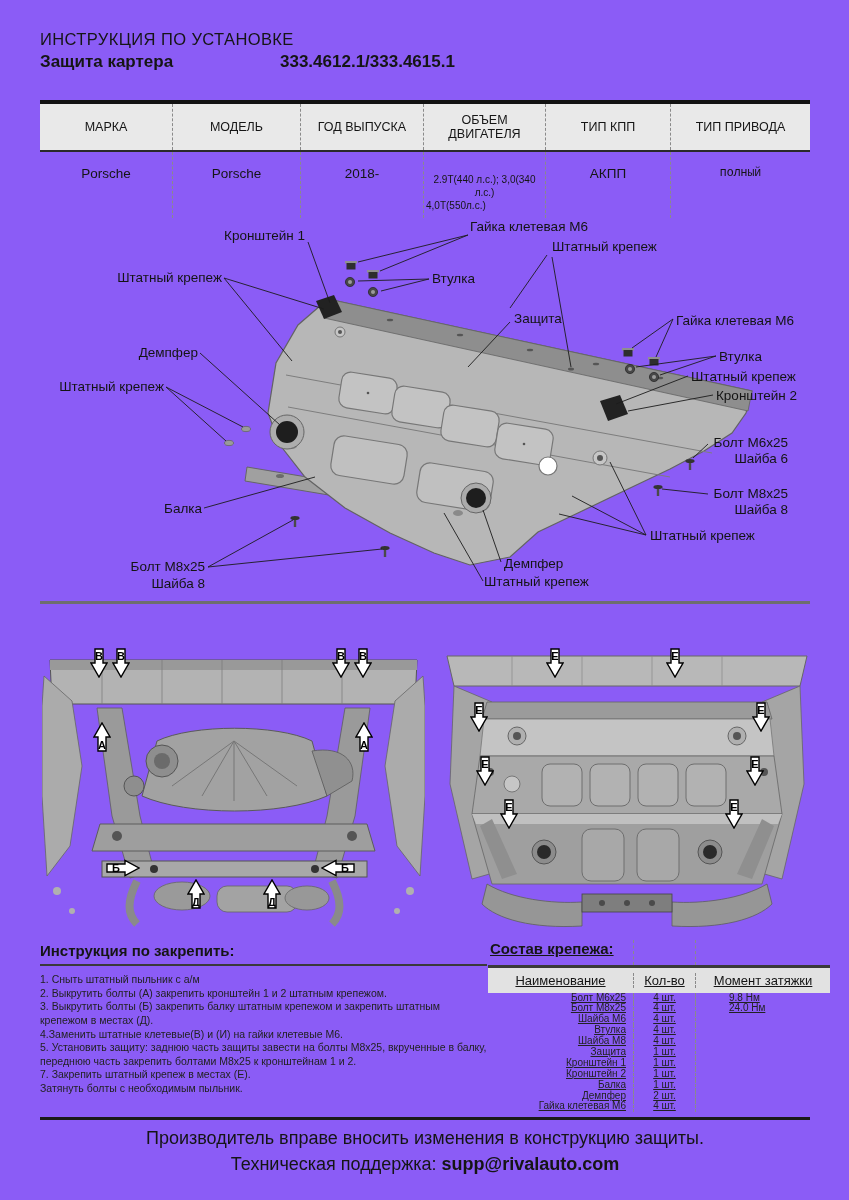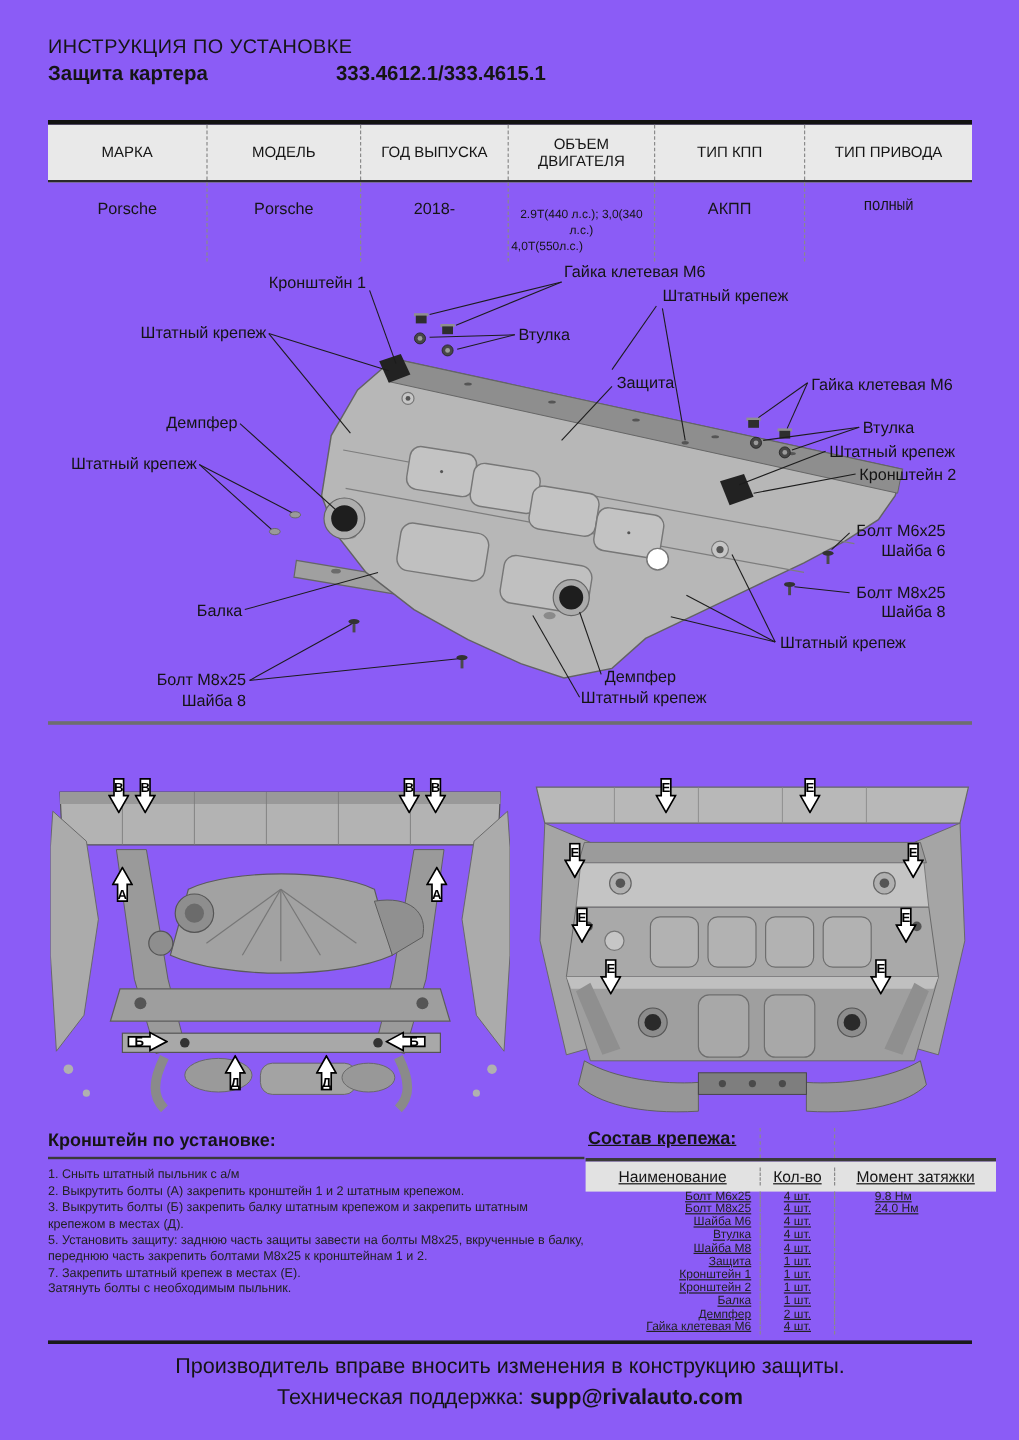--- a/index.html
+++ b/index.html
@@ -457,25 +457,26 @@
       </div>
     <div class="mk" style="left:293px;top:155px">
         <svg width="18" height="30" viewBox="0 0 18 30">
           <path d="M5 1 H13 V15 H17 L9 29 L1 15 H5 Z"></path>
           <text x="9" y="12">Е</text>
         </svg>
       </div>
   </div>
 
   <div class="instr">
-    <div class="ih">Кронштейн по установке:</div>
+    <div class="ih">Инструкция по закрепить:</div>
     <div class="steps">
       <div class="step">1. Сныть штатный пыльник с а/м</div>
       <div class="step">2. Выкрутить болты (А) закрепить кронштейн 1 и 2 штатным крепежом.</div>
       <div class="step">3. Выкрутить болты (Б) закрепить балку штатным крепежом и закрепить штатным крепежом в местах (Д).</div>
+      <div class="step">4.Заменить штатные клетевые(В) и (И) на гайки клетевые М6.</div>
       <div class="step">5. Установить защиту: заднюю часть защиты завести на болты М8х25, вкрученные в балку, переднюю часть закрепить болтами М8х25 к кронштейнам 1 и 2.</div>
       <div class="step">7. Закрепить штатный крепеж в местах (Е).</div>
       <div class="step">Затянуть болты с необходимым пыльник.</div>
     </div>
   </div>
 
   <div class="kit">
     <div class="ktitle">
       <div class="kc kh">Состав крепежа:</div>
       <div class="kc"></div>

